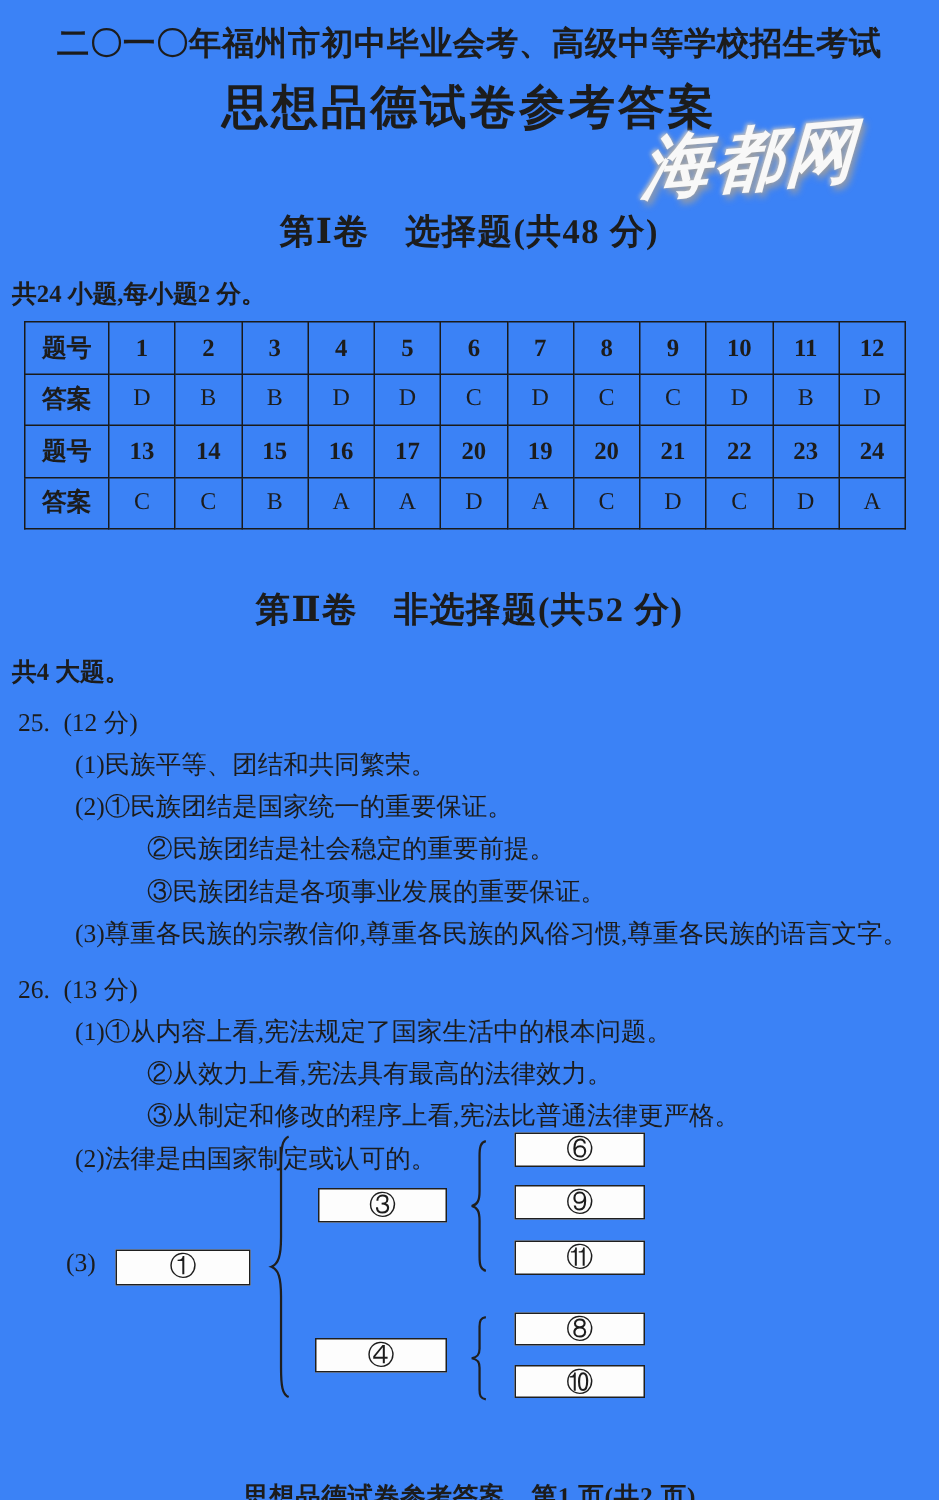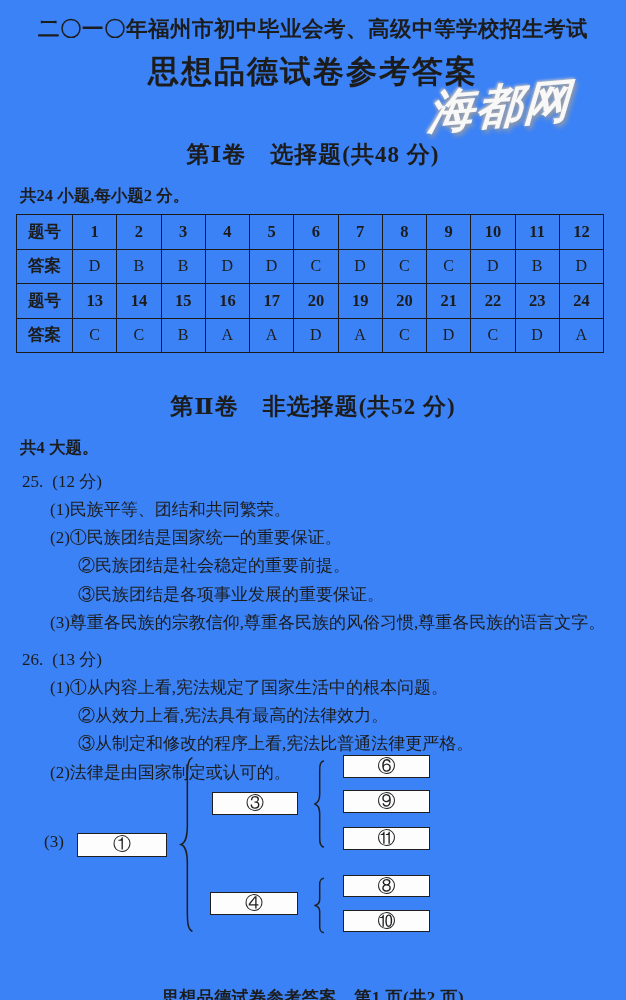--- a/index.html
+++ b/index.html
@@ -45,54 +45,54 @@
   .sec-heading {
     text-align: center;
     font-size: 23px;
     font-weight: bold;
     letter-spacing: 1px;
   }
   .sec1-heading { margin-top: 46px; }
   .sec2-heading { margin-top: 38px; }
   .note {
     margin-top: 15px;
-    padding-left: 20px;
+    padding-left: 8px;
     font-size: 16.5px;
     font-weight: bold;
   }
   table.answers {
     margin: 7px 0 0 16px;
     border-collapse: collapse;
     table-layout: fixed;
     width: 588px;
   }
   table.answers td {
     border: 1.6px solid #1a1a1a;
     height: 34.5px;
     text-align: center;
     vertical-align: middle;
   }
   td.rowlabel { width: 56px; font-weight: bold; font-size: 16.5px; }
   td.number   { font-weight: bold; font-size: 16.5px; }
   td.answer   { font-size: 16px; }
   .q-head {
     margin-top: 9px;
-    padding-left: 22px;
+    padding-left: 12px;
     font-size: 17px;
     line-height: 28px;
     white-space: pre;
   }
   .q-head .score { margin-left: 9px; }
   .ln {
     font-size: 17px;
     line-height: 28.2px;
     white-space: nowrap;
   }
   .i1 { padding-left: 50px; }
-  .i2 { padding-left: 78px; }
+  .i2 { padding-left: 98px; }
   .diagram {
     position: absolute;
     left: 0; top: 749px;
     width: 626px; height: 200px;
   }
   .diagram .dg-label {
     position: absolute;
     left: 44px; top: 83px;
     font-size: 17px;
   }

